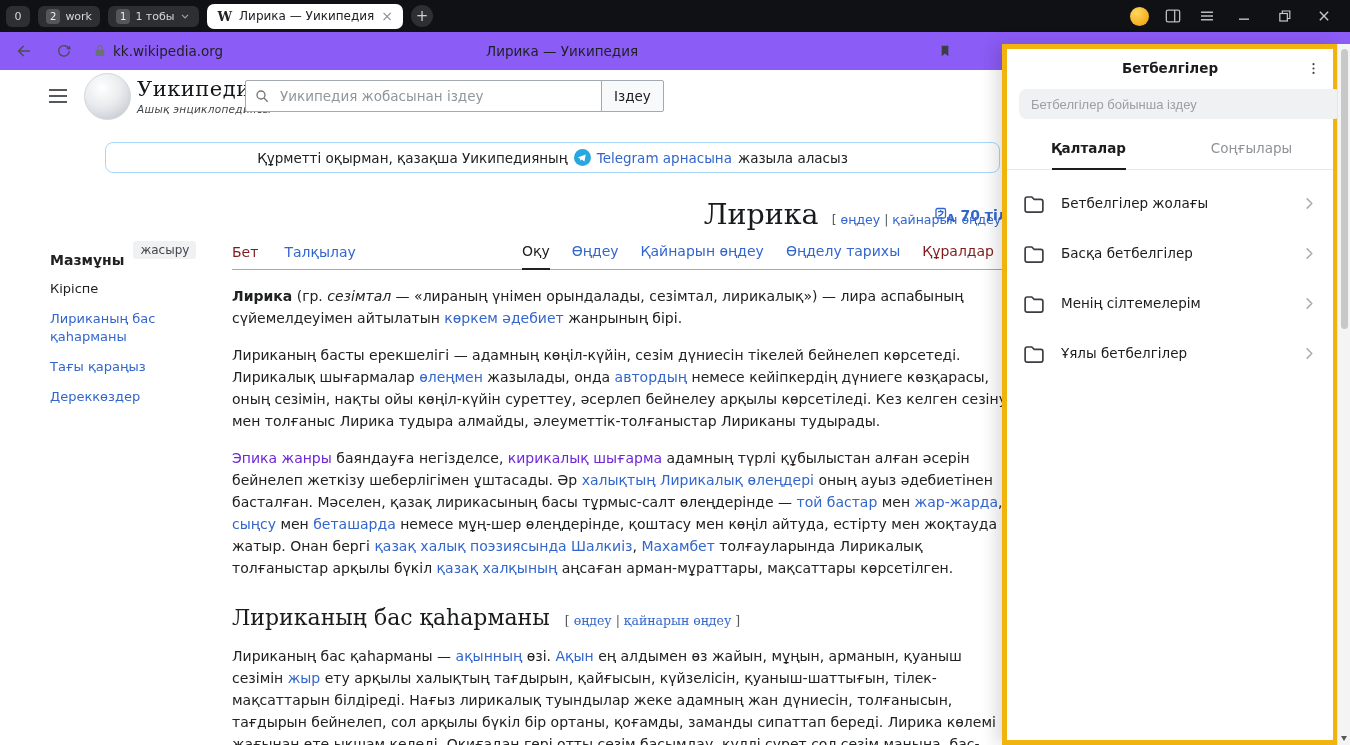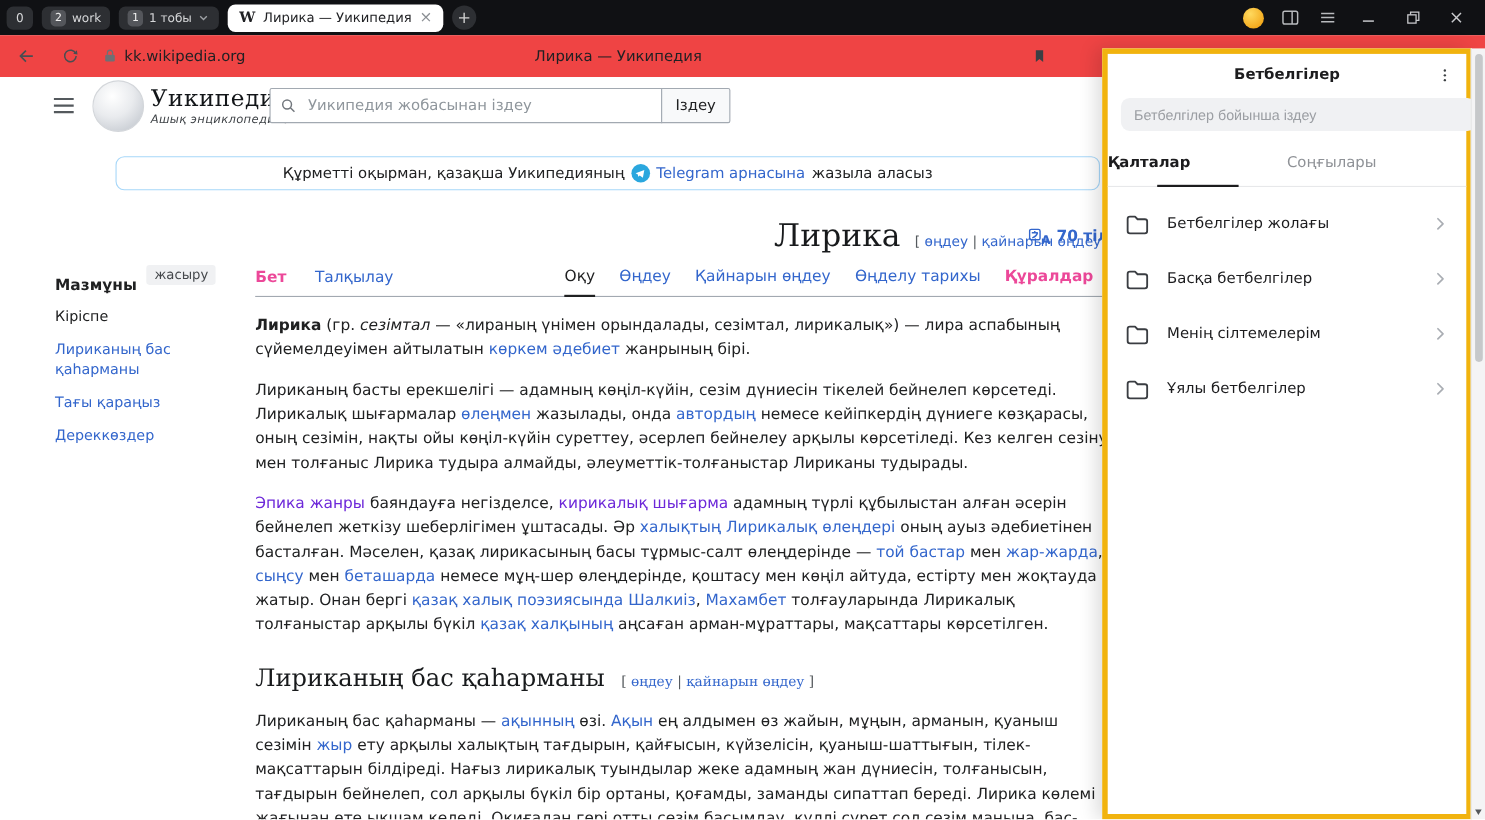--- a/index.html
+++ b/index.html
@@ -23,21 +23,21 @@
   .tab-close{color:#8b8f94;font-size:14px;line-height:1;cursor:pointer;}
   .tb-new{width:22px;height:22px;border-radius:50%;background:#2d2f33;color:#cfcfcf;
           display:flex;align-items:center;justify-content:center;font-size:15px;cursor:pointer;}
   .tb-right{margin-left:auto;display:flex;align-items:center;}
   .tb-ic{width:34px;height:28px;display:flex;align-items:center;justify-content:center;cursor:pointer;}
   .avatar{width:19px;height:19px;border-radius:50%;
           background:radial-gradient(circle at 35% 30%,#ffd95e,#f3a91c 75%,#e0940d);}
   .winbtn{width:40px;height:30px;display:flex;align-items:center;justify-content:center;cursor:pointer;}
 
   
-  .addressbar{position:absolute;top:32px;left:0;width:1350px;height:42px;background:#ef4444;
+  .addressbar{position:absolute;top:32px;left:0;width:1350px;height:42px;background:#8b5cf6;
               border-bottom:1px solid #e2e3e5;}
   .ab-ic{position:absolute;top:7px;width:24px;height:24px;display:flex;align-items:center;
          justify-content:center;cursor:pointer;}
   .ab-url{position:absolute;left:113px;top:11px;font-size:13.5px;color:#1f2023;}
   .ab-title{position:absolute;left:486px;top:11px;font-size:13.5px;color:#1f2023;}
 
   
   .page{position:absolute;top:70px;left:0;width:1350px;height:675px;background:#fff;}
   .burger{position:absolute;left:48px;top:18px;cursor:pointer;}
   .wlogo{position:absolute;left:84px;top:3px;width:47px;height:47px;border-radius:50%;
@@ -70,40 +70,40 @@
   .editlinks{font-size:12.5px;color:#54595d;margin-left:8px;white-space:nowrap;}
   .editlinks .lk{cursor:pointer;}
   .langbtn{position:absolute;right:2px;top:9px;display:flex;align-items:center;gap:5px;
            color:#3366cc;font-weight:700;font-size:14px;cursor:pointer;}
   .a-tabs{display:flex;align-items:flex-end;border-bottom:1px solid #a2a9b1;margin-top:12px;font-size:14px;}
   .a-tabs .t{padding-bottom:9px;cursor:pointer;}
   .tleft{display:flex;gap:26px;}
   .tright{display:flex;gap:22px;margin-left:auto;margin-right:16px;}
   .t.lk{color:#3366cc;}
   .t.on{color:#202122;border-bottom:2px solid #202122;margin-bottom:-1px;}
-  .t.plain{color:#ec4899;font-weight:bold;}
+  .t.plain{color:#7f1d1d;}
   .article p{font-size:14px;line-height:22px;margin:15px 0;}
   .article h2{font-size:22px;font-weight:400;margin:26px 0 6px;color:#181a1c;}
   .lk{color:#3366cc;cursor:pointer;}
   .rd{color:#6d28d9;cursor:pointer;}
   .b{font-weight:700;}
   .i{font-style:italic;}
 
   
   .bm{position:absolute;left:1002px;top:44px;width:336px;height:701px;background:#fff;
       border:5px solid #f1b30e;box-shadow:-6px 0 16px rgba(0,0,0,.14);}
   .bm-head{height:34px;display:flex;align-items:center;justify-content:center;position:relative;margin-top:2px;}
   .bm-title{font-size:13.5px;font-weight:700;color:#1c1c1e;}
   .bm-kebab{position:absolute;right:8px;top:5px;width:24px;height:24px;display:flex;
             align-items:center;justify-content:center;cursor:pointer;}
   .bm-search{display:block;margin:4px 12px 0;width:323px;height:30px;background:#f0f1f3;border:none;
              border-radius:8px;font-size:13px;font-family:Liberation Sans, sans-serif;padding:0 12px;color:#222;outline:none;}
   .bm-search::placeholder{color:#9b9ea3;}
   .bm-tabs{display:flex;margin-top:10px;border-bottom:1px solid #e7e8ea;}
-  .bm-tab{flex:1;text-align:left;padding:11px 0 13px;font-size:13.5px;color:#8f9297;
+  .bm-tab{flex:1;text-align:center;padding:11px 0 13px;font-size:13.5px;color:#8f9297;
           position:relative;cursor:pointer;}
   .bm-tab.active{color:#1c1c1e;font-weight:600;}
   .bm-tab.active::after{content:"";position:absolute;left:50%;transform:translateX(-50%);bottom:-1px;
                         width:74px;height:2px;background:#1c1c1e;}
   .bm-list{margin-top:8px;}
   .bm-row{display:flex;align-items:center;height:50px;padding:0 15px;cursor:pointer;}
   .bm-row .lbl{margin-left:15px;font-size:13.5px;color:#1c1c1e;flex:1;}
 
   
   .sbar{position:absolute;right:0;top:44px;width:13px;height:701px;background:#f4f4f5;border-left:1px solid #e6e6e8;}

